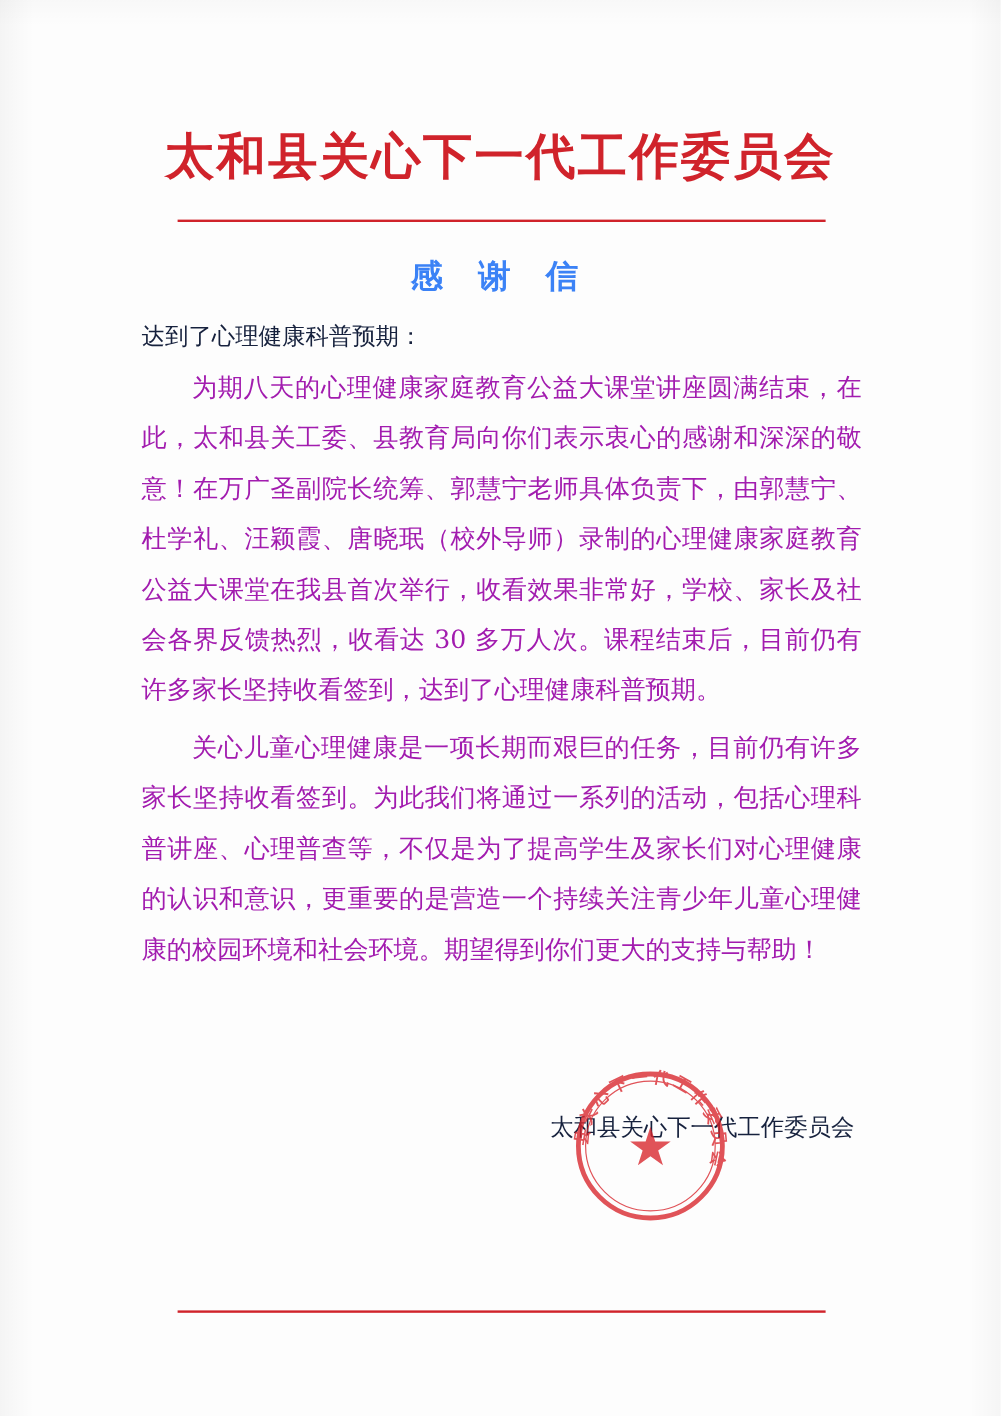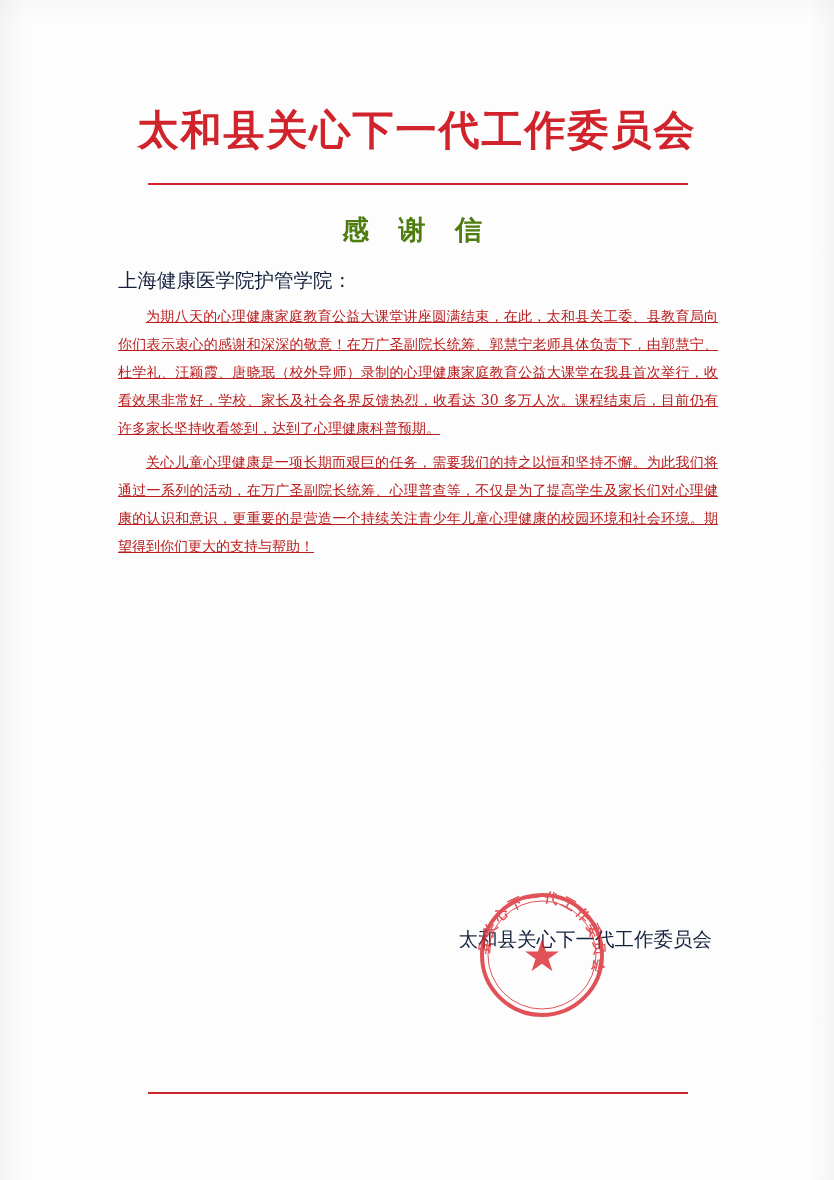--- a/index.html
+++ b/index.html
@@ -62,47 +62,46 @@
 
   .doc-title {
     position: absolute;
     top: 212px;
     left: 0;
     width: 834px;
     text-align: center;
     font-size: 27px;
     font-weight: bold;
     letter-spacing: 10px;
-    color: #4d7c0f;
+    color: #3b82f6;
     font-family: "DejaVu Serif", "Liberation Serif", serif;
   }
 
   .body-block {
     position: absolute;
     top: 265px;
     left: 118px;
     width: 600px;
   }
 
   .salutation {
     font-size: 19.5px;
     line-height: 1.6;
     color: #16213d;
     margin-bottom: 6px;
   }
 
   .para {
-    font-size: 14px;
+    font-size: 21px;
     line-height: 2.0;
-    color: #b91c1c;
+    color: #a21caf;
     text-align: justify;
     text-justify: inter-ideograph;
     text-indent: 2em;
     margin: 0 0 6px 0;
-    text-decoration: underline;
   }
 
   .signature-block {
     position: absolute;
     top: 920px;
     left: 118px;
     width: 600px;
     text-align: right;
     color: #16213d;
   }
@@ -146,23 +145,23 @@
 
   <div class="letterhead">
     <div class="letterhead-title">太和县关心下一代工作委员会</div>
   </div>
 
   <div class="header-rule"></div>
 
   <div class="doc-title">感 谢 信</div>
 
   <div class="body-block">
-    <div class="salutation">上海健康医学院护管学院：</div>
+    <div class="salutation">达到了心理健康科普预期：</div>
     <p class="para">为期八天的心理健康家庭教育公益大课堂讲座圆满结束，在此，太和县关工委、县教育局向你们表示衷心的感谢和深深的敬意！在万广圣副院长统筹、郭慧宁老师具体负责下，由郭慧宁、杜学礼、汪颖霞、唐晓珉（校外导师）录制的心理健康家庭教育公益大课堂在我县首次举行，收看效果非常好，学校、家长及社会各界反馈热烈，收看达 30 多万人次。课程结束后，目前仍有许多家长坚持收看签到，达到了心理健康科普预期。</p>
-    <p class="para">关心儿童心理健康是一项长期而艰巨的任务，需要我们的持之以恒和坚持不懈。为此我们将通过一系列的活动，在万广圣副院长统筹、心理普查等，不仅是为了提高学生及家长们对心理健康的认识和意识，更重要的是营造一个持续关注青少年儿童心理健康的校园环境和社会环境。期望得到你们更大的支持与帮助！</p>
+    <p class="para">关心儿童心理健康是一项长期而艰巨的任务，目前仍有许多家长坚持收看签到。为此我们将通过一系列的活动，包括心理科普讲座、心理普查等，不仅是为了提高学生及家长们对心理健康的认识和意识，更重要的是营造一个持续关注青少年儿童心理健康的校园环境和社会环境。期望得到你们更大的支持与帮助！</p>
   </div>
 
   <div class="signature-block">
     <div class="sig-line">太和县关心下一代工作委员会</div>
   </div>
 
   <div class="seal">
     <svg width="140" height="140" viewBox="0 0 140 140" xmlns="http://www.w3.org/2000/svg">
       <defs>
         <path id="sealArc" d="M 70,70 m -53,0 a 53,53 0 1,1 106,0 a 53,53 0 1,1 -106,0"></path>

